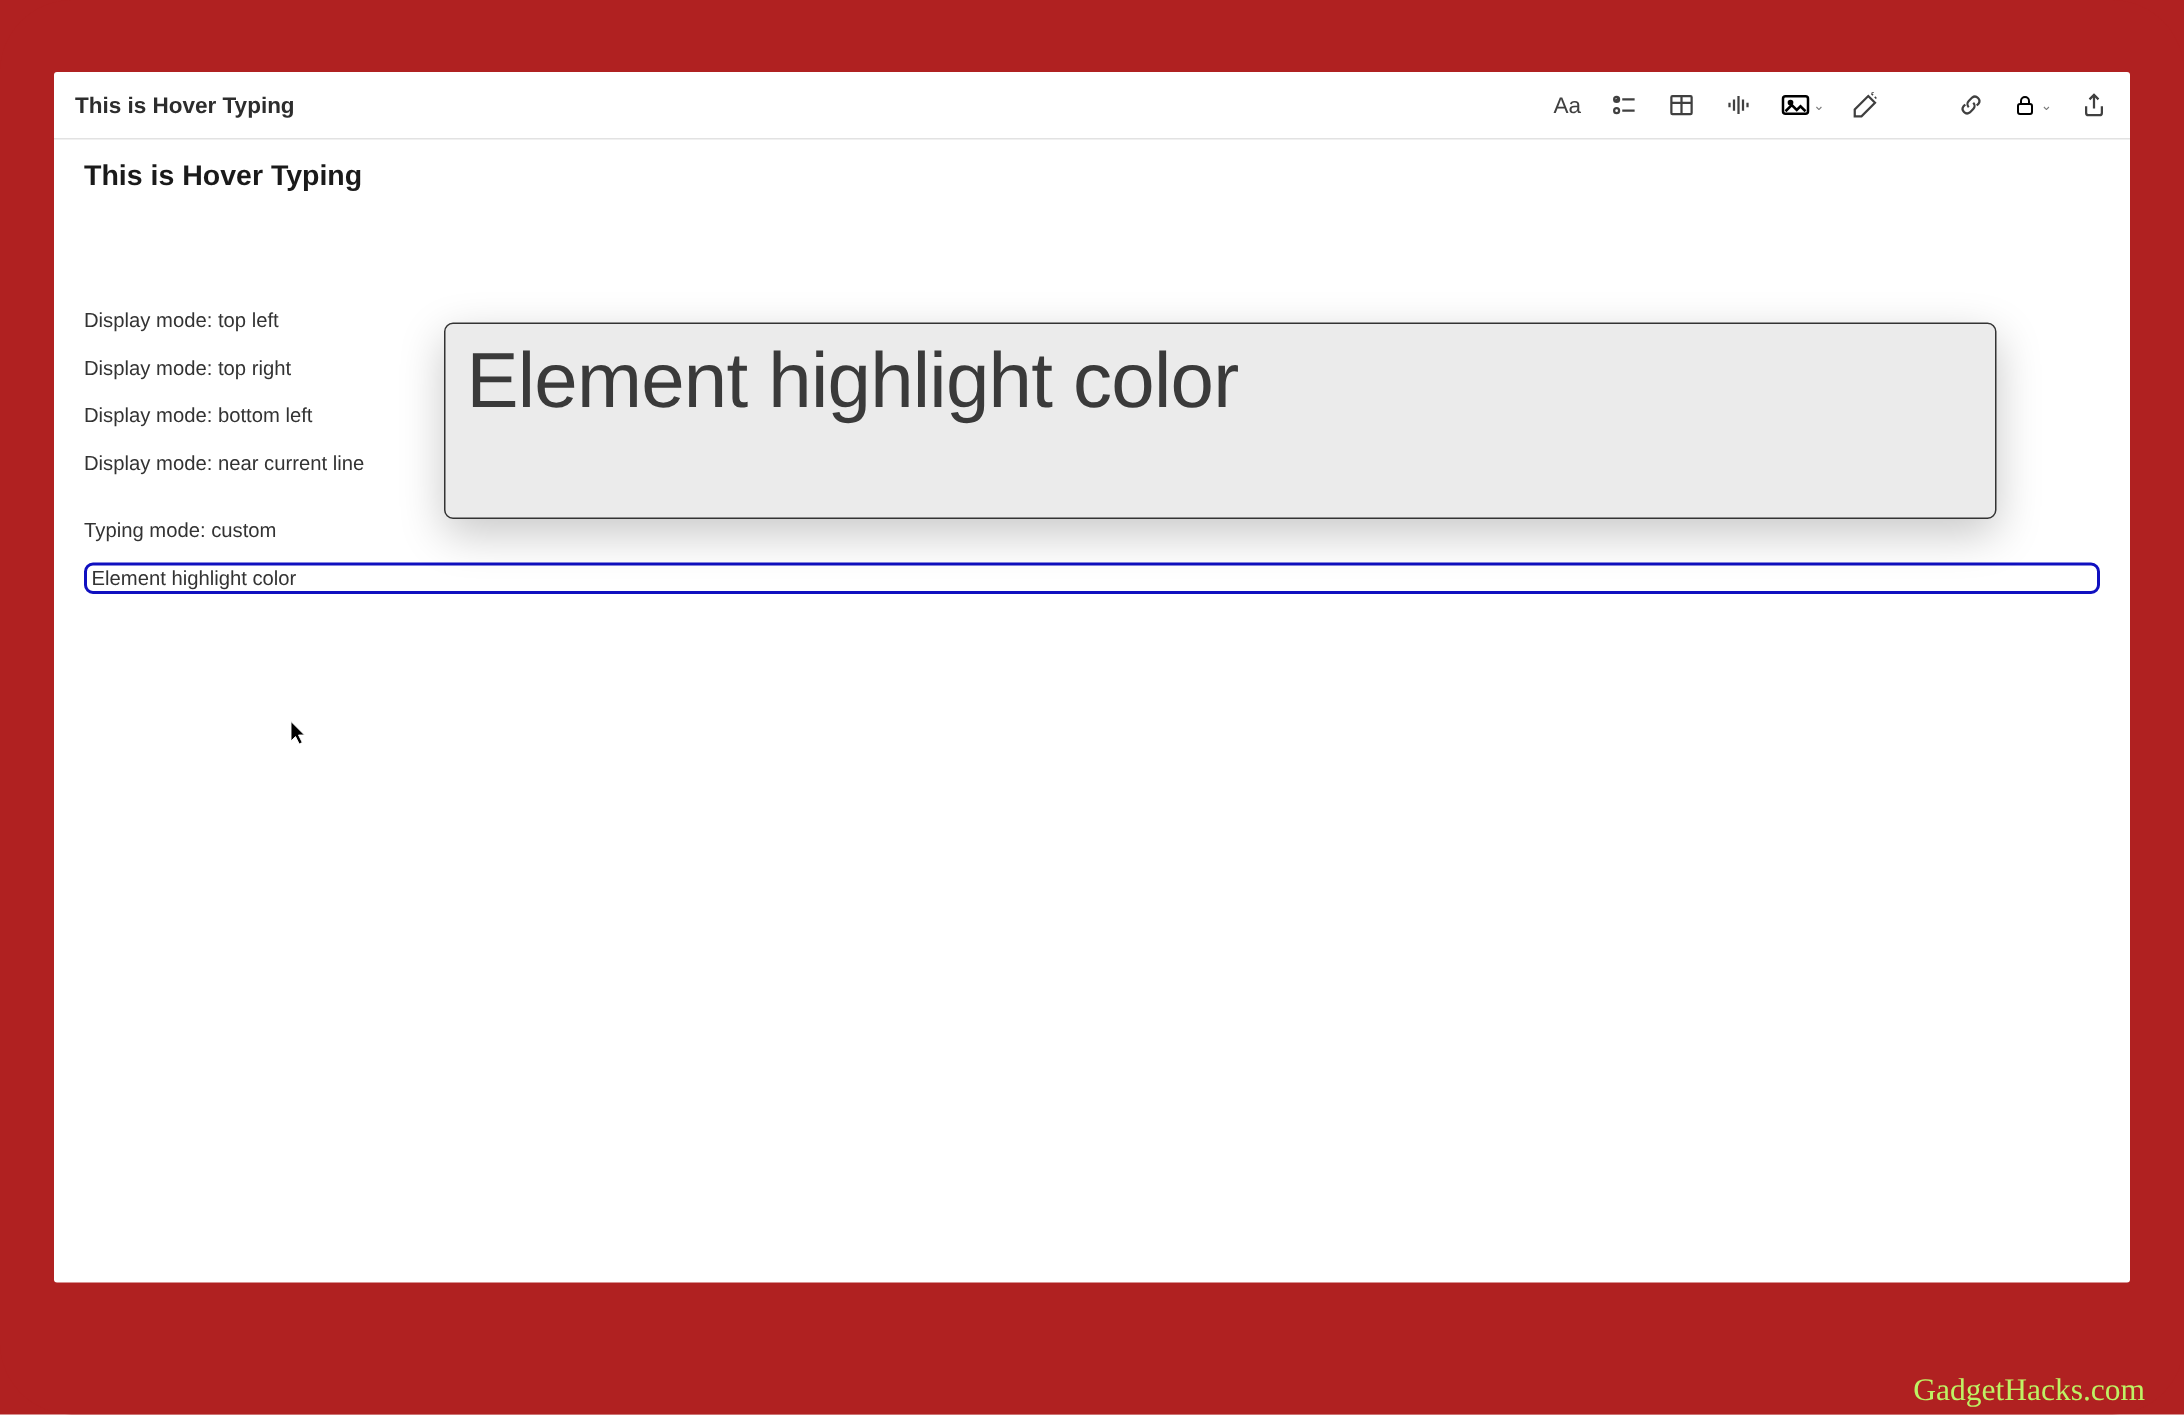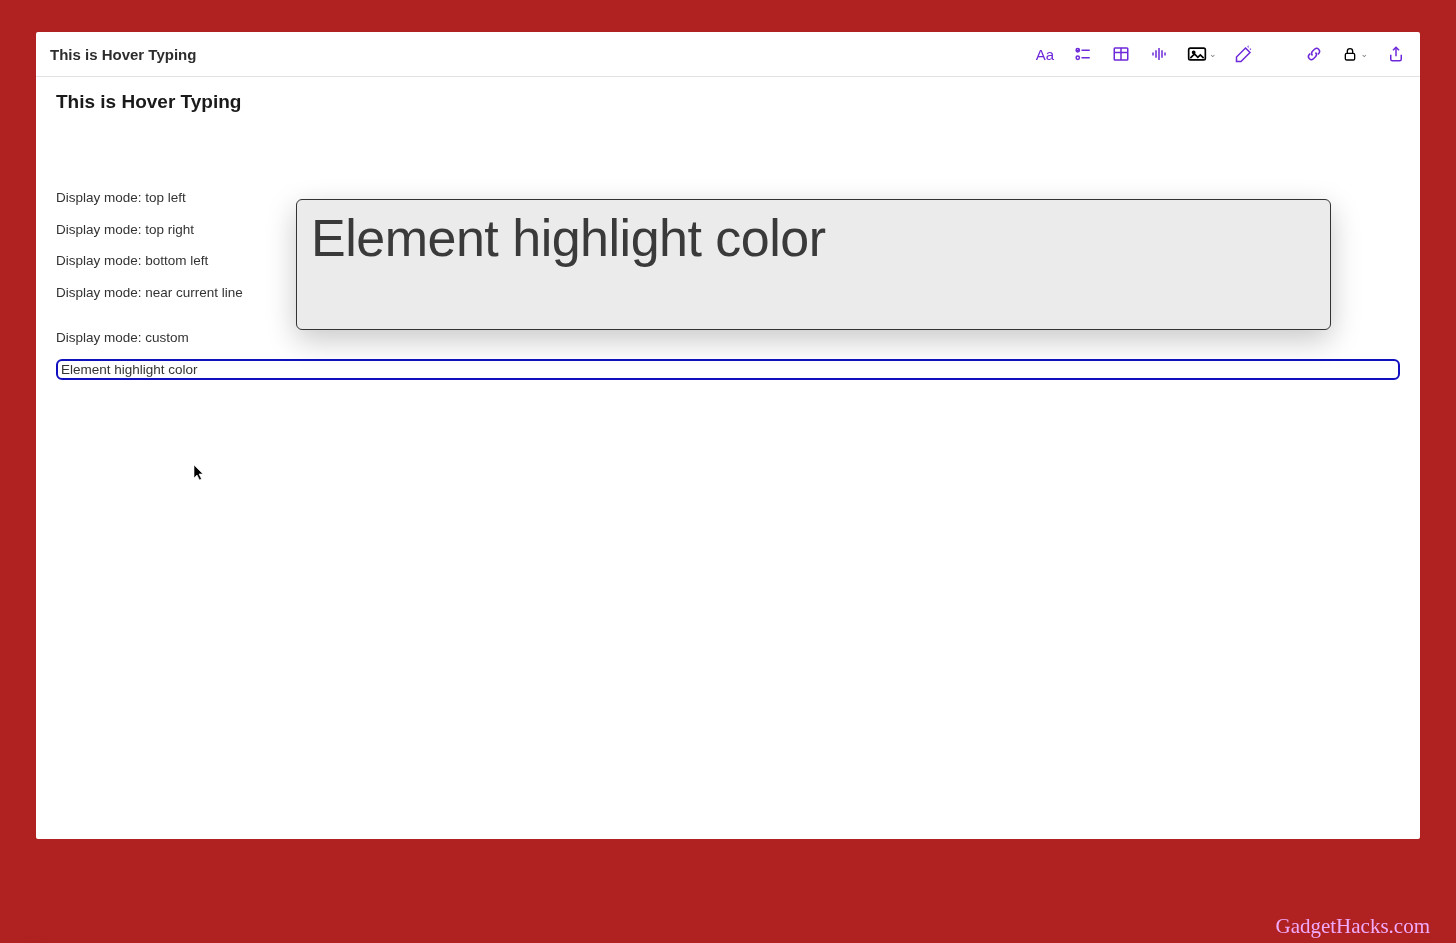--- a/index.html
+++ b/index.html
@@ -7,21 +7,21 @@
       font-family: -apple-system, BlinkMacSystemFont, "Segoe UI", Helvetica, Arial, sans-serif;
       background: #b02121;
       width: 1456px;
       height: 943px;
       position: relative;
       overflow: hidden;
     }
     .frame {
       background: #b02121;
       border-radius: 48px;
-      padding: 32px 36px 0 36px;
+      padding: 48px 36px 0 36px;
       height: 100%;
     }
     .window {
       background: #ffffff;
       height: 807px;
       border-radius: 2px;
       position: relative;
       display: flex;
       flex-direction: column;
     }
@@ -42,21 +42,21 @@
       display: flex;
       align-items: center;
       gap: 18px;
     }
     .toolbar .tool {
       width: 20px;
       height: 20px;
       display: flex;
       align-items: center;
       justify-content: center;
-      color: #6d28d9;
+      color: #404040;
       cursor: pointer;
     }
     .toolbar .sep {
       width: 14px;
     }
     .tool-group {
       display: flex;
       align-items: center;
       gap: 2px;
     }
@@ -108,21 +108,21 @@
     .hover-text {
       font-size: 52px;
       font-weight: 400;
       color: #3a3a3a;
       letter-spacing: -0.5px;
     }
     .watermark {
       position: absolute;
       right: 26px;
       bottom: 4px;
-      color: #f0abfc;
+      color: #bef264;
       font-size: 21px;
       font-family: Georgia, serif;
     }
     svg { display: block; }
     .cursor-arrow {
       position: absolute;
       left: 157px;
       top: 432px;
       width: 12px;
       height: 18px;
@@ -205,21 +205,21 @@
 
     <div class="content">
       <div class="page-heading">This is Hover Typing</div>
 
       <div class="note-list">
         <div class="note-item">Display mode: top left</div>
         <div class="note-item">Display mode: top right</div>
         <div class="note-item">Display mode: bottom left</div>
         <div class="note-item">Display mode: near current line</div>
         <div class="note-item"></div>
-        <div class="note-item">Display mode: custom</div>
+        <div class="note-item">Typing mode: custom</div>
         <div class="highlighted-row">Element highlight color</div>
       </div>
     </div>
 
     <div class="hover-panel">
       <div class="hover-text">Element highlight color</div>
     </div>
 
     <svg class="cursor-arrow" viewBox="0 0 12 18">
       <path d="M1 1 L1 14 L4 11 L6.5 16 L8.5 15 L6 10 L10 10 Z" fill="#000" stroke="#fff" stroke-width="0.6"></path>

